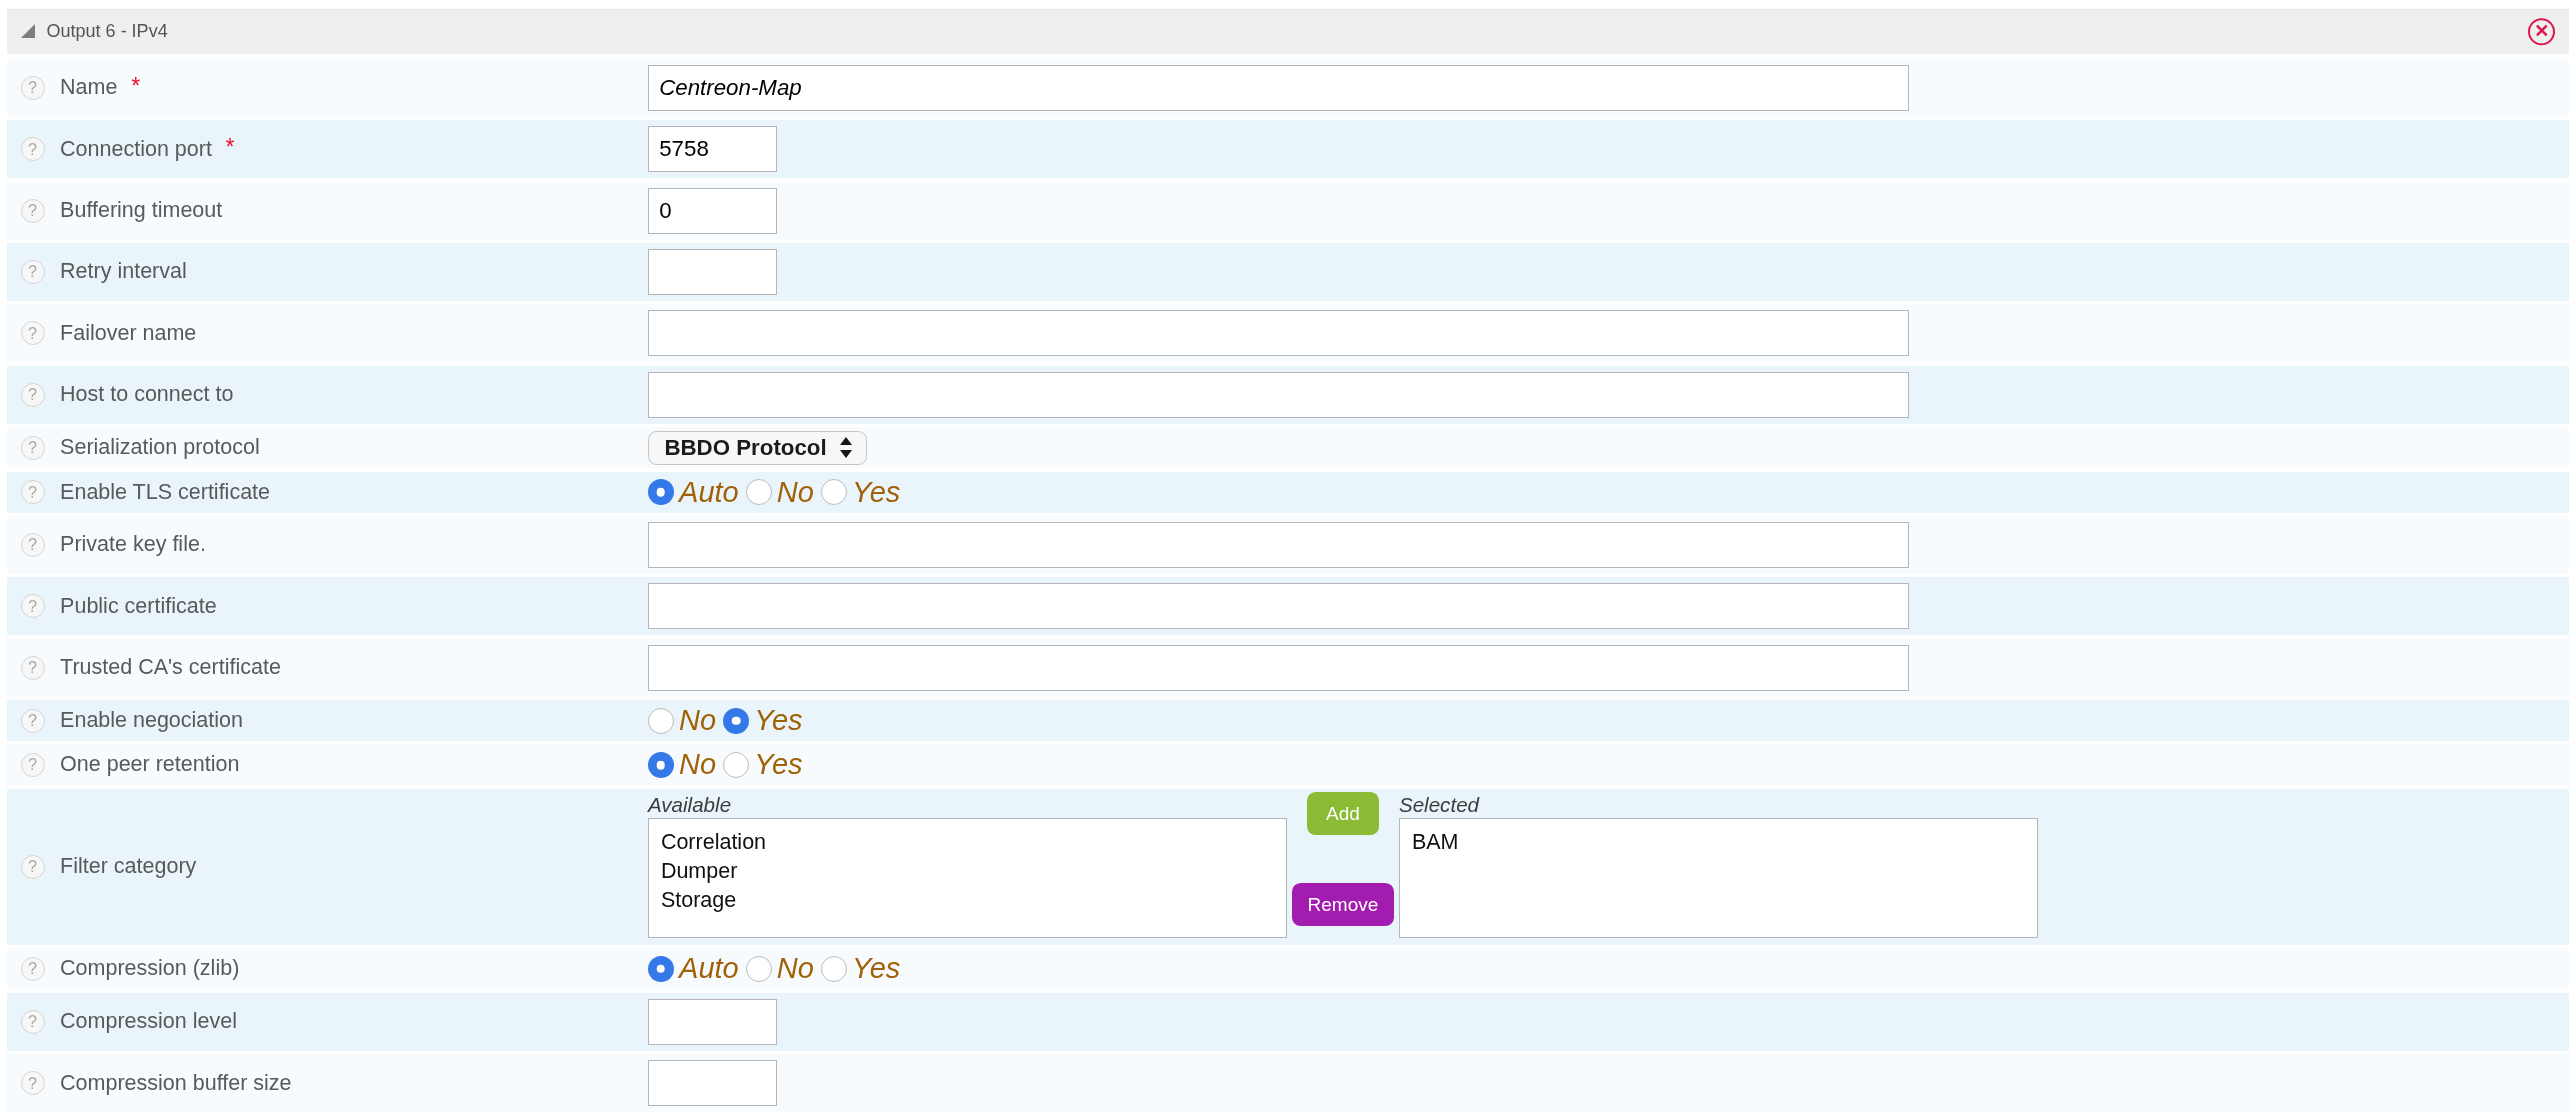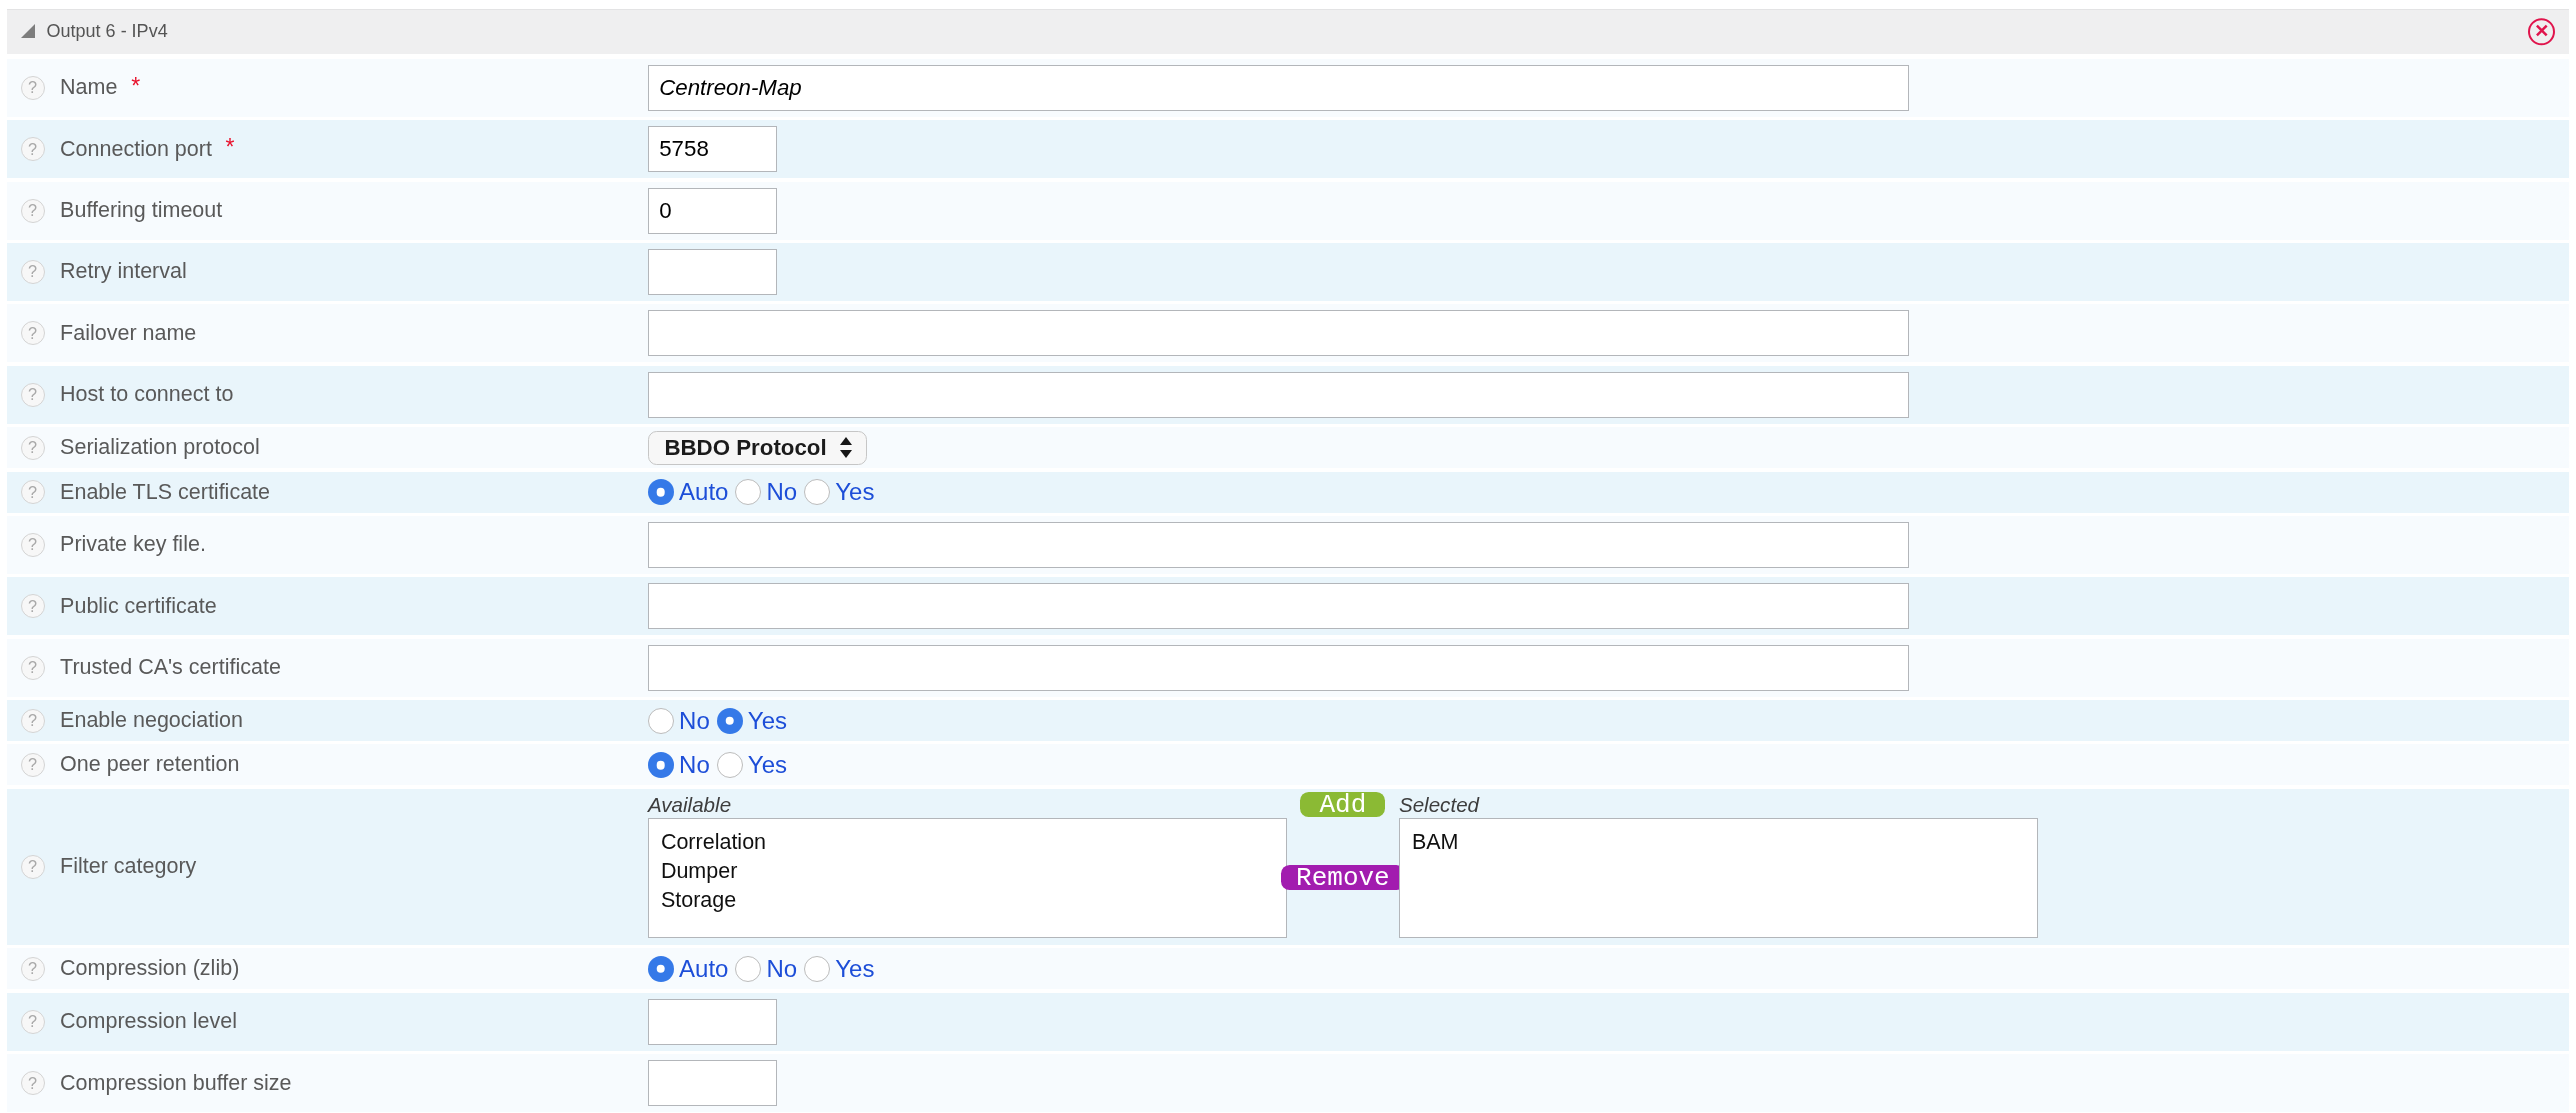--- a/index.html
+++ b/index.html
@@ -71,36 +71,36 @@
 
   
   .radios{display:flex;align-items:center;}
   .radio-opt{display:flex;align-items:center;cursor:pointer;}
   .radio{width:26px;height:26px;border-radius:50%;box-sizing:border-box;background:#fff;border:1.7px solid #bcbcbc;position:relative;flex:none;}
   .radio.on{background:#3579e8;border:none;}
   .radio.on::after{
     content:"";position:absolute;left:50%;top:50%;transform:translate(-50%,-50%);
     width:8.6px;height:8.6px;border-radius:50%;background:#fff;
   }
-  .radio-label{font-size:24px;color:#1d4ed8;margin:0 6.9px 0 5.2px;white-space:nowrap;}
+  .radio-label{font-size:29px;color:#a16207;margin:0 6.9px 0 5.2px;white-space:nowrap;font-style:italic;}
 
   
   .dual{display:flex;flex:1;align-items:flex-start;}
   .dual-col{width:639px;flex:none;display:flex;flex-direction:column;}
   .dual-title{height:26px;line-height:26px;margin-top:3.4px;text-align:left;font-style:italic;font-size:20.6px;color:#3d3d3d;}
   .listbox{
     height:120px;background:#fff;border:1.7px solid #b3b6ba;box-sizing:border-box;
     padding:8.6px 0 0 12px;overflow:hidden;cursor:default;
   }
   .list-item{font-size:21.5px;line-height:29px;color:#101010;}
   .dual-mid{width:112px;flex:none;display:flex;flex-direction:column;align-items:center;}
   .btn{
-    border:none;border-radius:8.6px;color:#fff;font-size:26px;height:25px;
+    border:none;border-radius:8.6px;color:#fff;font-size:19px;height:43px;
     display:flex;align-items:center;justify-content:center;cursor:pointer;
-    font-family:Liberation Mono, monospace;
+    font-family:Liberation Sans, sans-serif;
   }
   .btn-add{margin-top:3.4px;background:#8bba34;padding:0 19px;}
   .btn-remove{margin-top:48px;background:#a21caf;padding:0 15.5px;}
 </style>
 </head>
 <body>
 
 <div class="panel">
 
   <div class="hdr">

